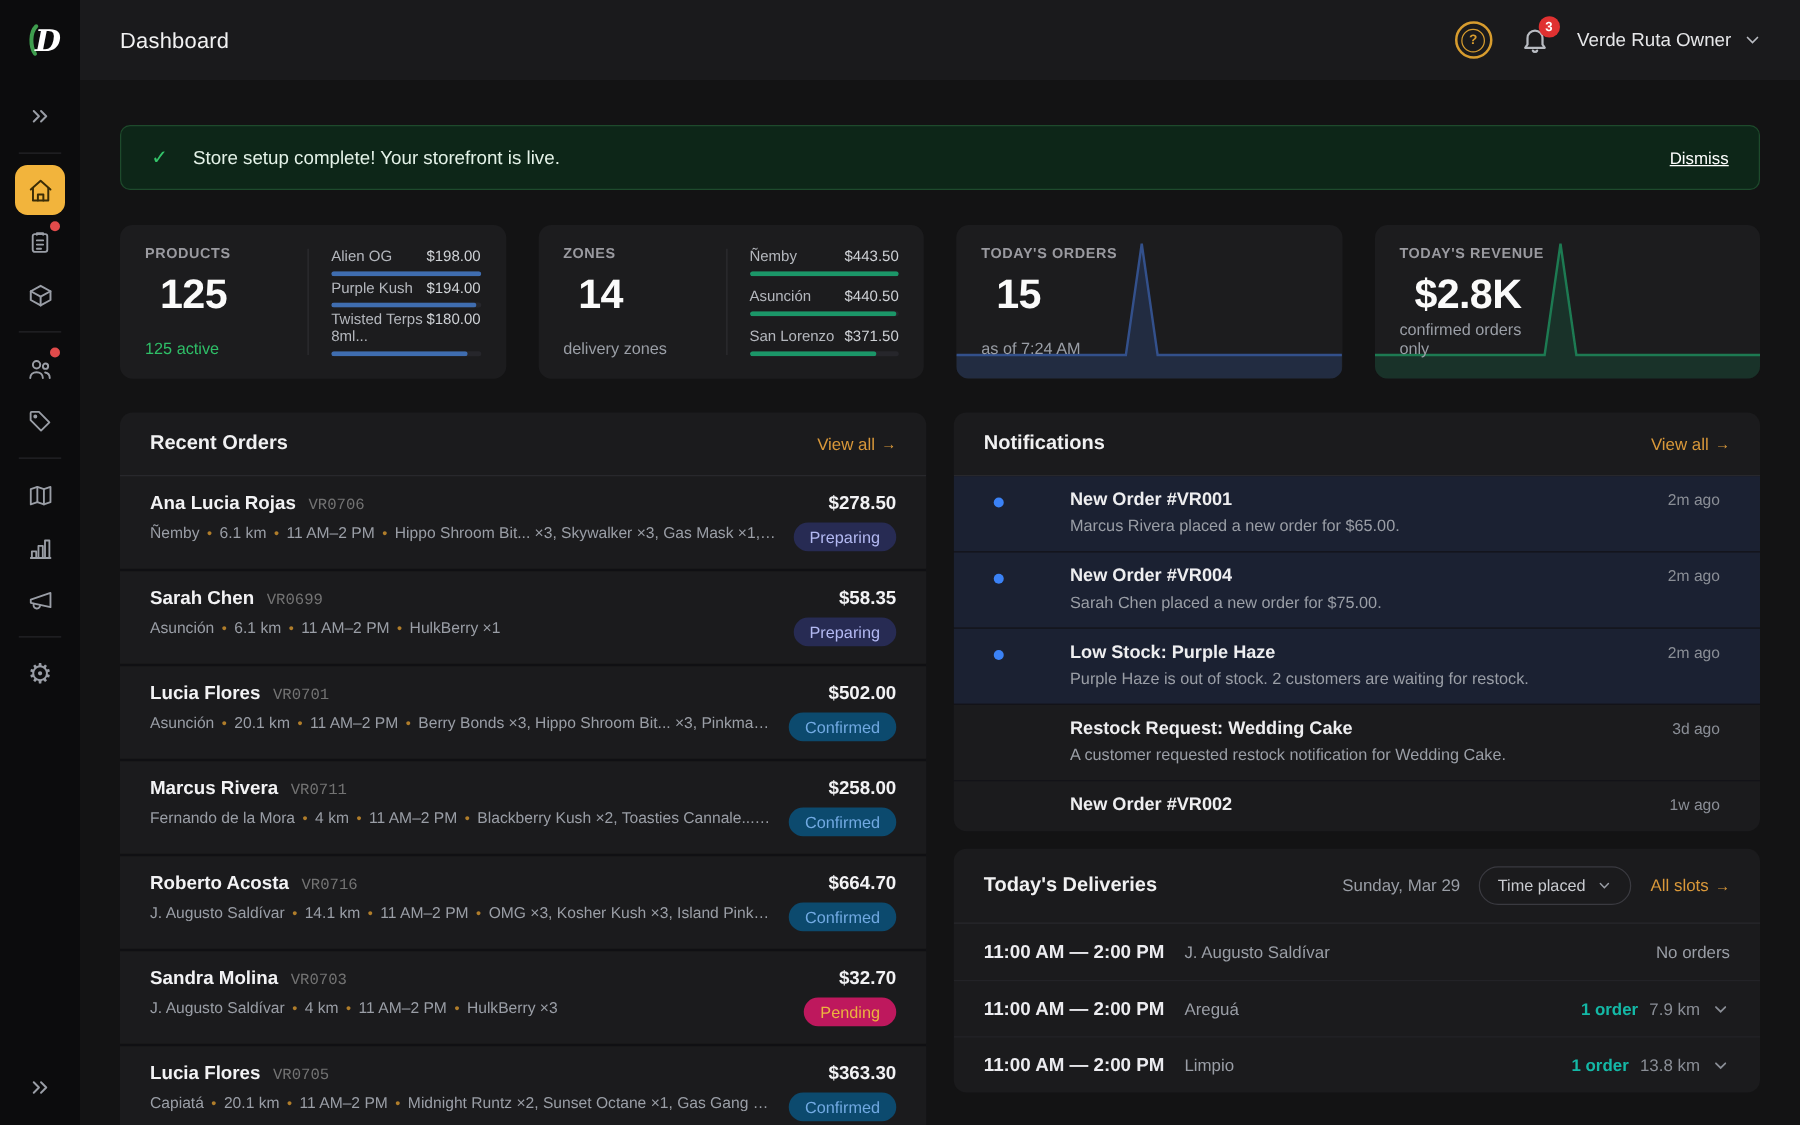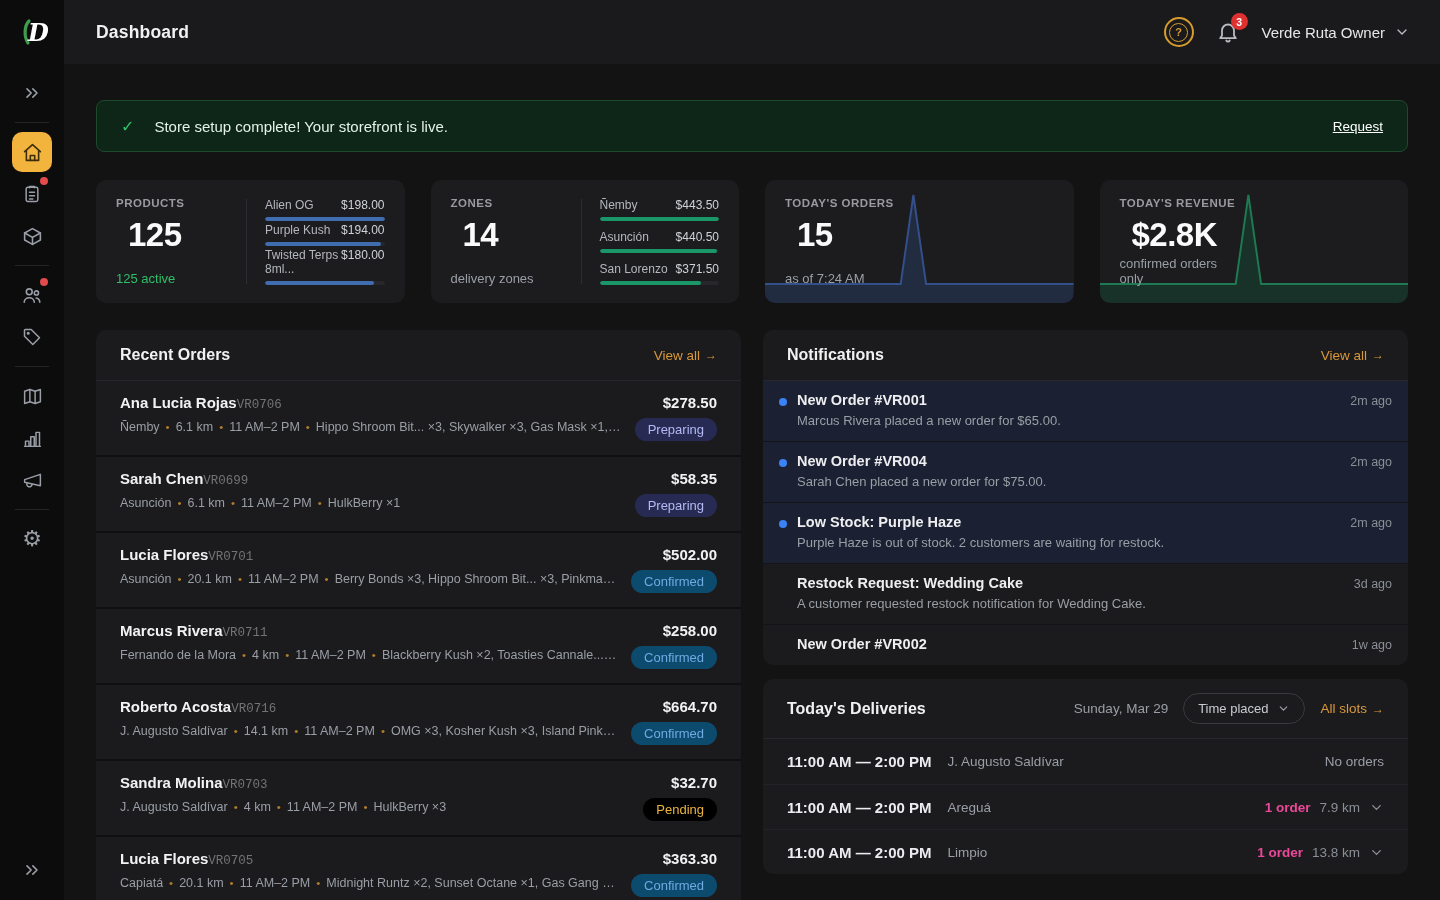--- a/index.html
+++ b/index.html
@@ -2,21 +2,21 @@
 <html><head>
 <meta charset="utf-8">
 <style>
   * { margin:0; padding:0; box-sizing:border-box; }
   html,body { width:1440px; height:900px; overflow:hidden; }
   body { background:#131314; color:#f1f1f2; font-family:"Liberation Sans","DejaVu Sans",sans-serif; }
 
   
   .topbar { height:64px; display:flex; align-items:center; background:#1a1a1c; }
   .logo-box { width:64px; height:64px; background:#0c0c0d; display:flex; align-items:center; justify-content:center; flex-shrink:0; }
-  .page-title { margin-left:32px; font-size:17.5px; font-weight:bold; letter-spacing:.2px; }
+  .page-title { margin-left:32px; font-size:17.5px; font-weight:normal; letter-spacing:.2px; }
   .top-right { margin-left:auto; display:flex; align-items:center; gap:22px; padding-right:30px; }
   .help-ring { width:30px; height:30px; border:2px solid #d79c2e; border-radius:50%; display:flex; align-items:center; justify-content:center; cursor:pointer; }
   .help-inner { width:19px; height:19px; border:1.5px solid #d79c2e; border-radius:50%; color:#d79c2e; font-size:11px; font-weight:bold; display:flex; align-items:center; justify-content:center; }
   .bell-wrap { position:relative; cursor:pointer; display:flex; }
   .bell-badge { position:absolute; top:-7px; right:-8px; min-width:17px; height:17px; background:#e03131; border-radius:9px; color:#fff; font-size:10.5px; font-weight:bold; display:flex; align-items:center; justify-content:center; padding:0 4px; }
   .user-chip { display:flex; align-items:center; gap:9px; cursor:pointer; }
   .user-name { font-size:15px; color:#e6e7e9; }
 
   
   .layout { display:flex; height:836px; }
@@ -61,35 +61,35 @@
   .panel { background:#1b1b1d; border-radius:10px; overflow:hidden; }
   .panel-head { display:flex; align-items:center; justify-content:space-between; padding:0 24px; height:51px; border-bottom:1px solid #28282c; }
   .panel-title { font-size:16px; font-weight:bold; }
   .view-all { color:#d9983a; font-size:13.5px; cursor:pointer; display:flex; align-items:center; gap:5px; }
   .view-all .arr { font-size:12px; }
 
   
   .order-row { display:flex; justify-content:space-between; padding:13px 24px 14px; }
   .order-row + .order-row { border-top:2px solid #101013; }
   .order-main { flex:1; min-width:0; }
-  .order-top { display:flex; align-items:baseline; }
+  .order-top { display:flex; align-items:baseline; gap:10px; }
   .order-name { font-size:15px; font-weight:bold; color:#f2f2f4; white-space:nowrap; }
   .order-id { font-size:12.5px; color:#737373; font-family:"Liberation Mono","DejaVu Sans Mono",monospace; }
   .order-detail { margin-top:8px; font-size:12.5px; color:#9a9ea6; white-space:nowrap; overflow:hidden; text-overflow:ellipsis; }
   .bullet { color:#b07d2a; margin:0 6px; font-size:11.5px; }
   .order-side { display:flex; flex-direction:column; align-items:flex-end; margin-left:14px; flex-shrink:0; }
   .order-price { font-size:15px; font-weight:bold; color:#f2f2f4; }
   .badge { font-size:13px; padding:4px 13px; border-radius:999px; margin-top:7px; }
   .badge:empty { display:none; }
   .badge--preparing { background:#272b53; color:#b3b9f2; }
   .badge--confirmed { background:#0c4a6e; color:#71a9e2; }
-  .badge--pending  { background:#000000; color:#ecb43f; }
-
-  
-  .notif { display:flex; padding:11px 16px 13px; }
+  .badge--pending  { background:#be185d; color:#ecb43f; }
+
+  
+  .notif { display:flex; padding:11px 32px 13px;gap:43px; }
   .notif + .notif { border-top:1px solid #131318; }
   .notif.unread { background:#1b2132; }
   .notif-dot { width:8px; height:8px; border-radius:50%; background:#3b82f6; margin:6px 10px 0 0; flex-shrink:0; visibility:hidden; }
   .notif.unread .notif-dot { visibility:visible; }
   .notif-body { flex:1; min-width:0; }
   .notif-top { display:flex; justify-content:space-between; align-items:baseline; }
   .notif-title { font-size:14.5px; font-weight:bold; color:#eeeef0; }
   .notif-time { font-size:12.5px; color:#8a8e96; margin-left:12px; flex-shrink:0; }
   .notif-msg { margin-top:5px; font-size:13px; color:#9a9ea6; white-space:nowrap; overflow:hidden; text-overflow:ellipsis; }
 
@@ -98,21 +98,21 @@
   .head-right { display:flex; align-items:center; gap:15px; }
   .deliv-date { font-size:13.5px; color:#9a9ea6; }
   .sort-select { display:flex; align-items:center; gap:9px; border:1px solid #3a3a40; border-radius:17px; padding:7px 14px; font-size:13px; color:#c9cbd0; cursor:pointer; }
   .deliv-row { display:flex; align-items:center; height:45px; padding:0 24px; }
   .deliv-row + .deliv-row { border-top:1px solid #232327; }
   .slot-time { font-size:15px; font-weight:bold; color:#ececf0; white-space:nowrap; }
   .slot-zone { margin-left:16px; font-size:13.5px; color:#9a9ea6; }
   .slot-right { margin-left:auto; display:flex; align-items:center; gap:9px;padding-left:12px; }
   .slot-none { font-size:13.5px; color:#9a9ea6; }
   .slot-none:empty { display:none; }
-  .slot-count { font-size:13.5px; font-weight:bold; color:#ec4899; }
+  .slot-count { font-size:13.5px; font-weight:bold; color:#14b8a6; }
   .slot-count:empty { display:none; }
   .slot-dist { font-size:13.5px; color:#8a8e96; }
   .slot-dist:empty { display:none; }
 
   svg.icon { display:block; }
 </style>
 </head>
 <body>
 
 <header class="topbar">
@@ -226,21 +226,21 @@
           <path d="m13 17 5-5-5-5"></path>
         </svg>
     </div>
   </nav>
 
   <main class="main">
 
     <div class="banner">
       <span class="banner-check">✓</span>
       <span class="banner-text">Store setup complete! Your storefront is live.</span>
-      <span class="banner-dismiss">Request</span>
+      <span class="banner-dismiss">Dismiss</span>
     </div>
 
     <div class="stats">
 
       <div class="stat-card card--products">
         <div class="stat-left">
           <span class="stat-label">PRODUCTS</span>
           <span class="stat-value">125</span>
           <span class="stat-sub green">125 active</span>
         </div>

